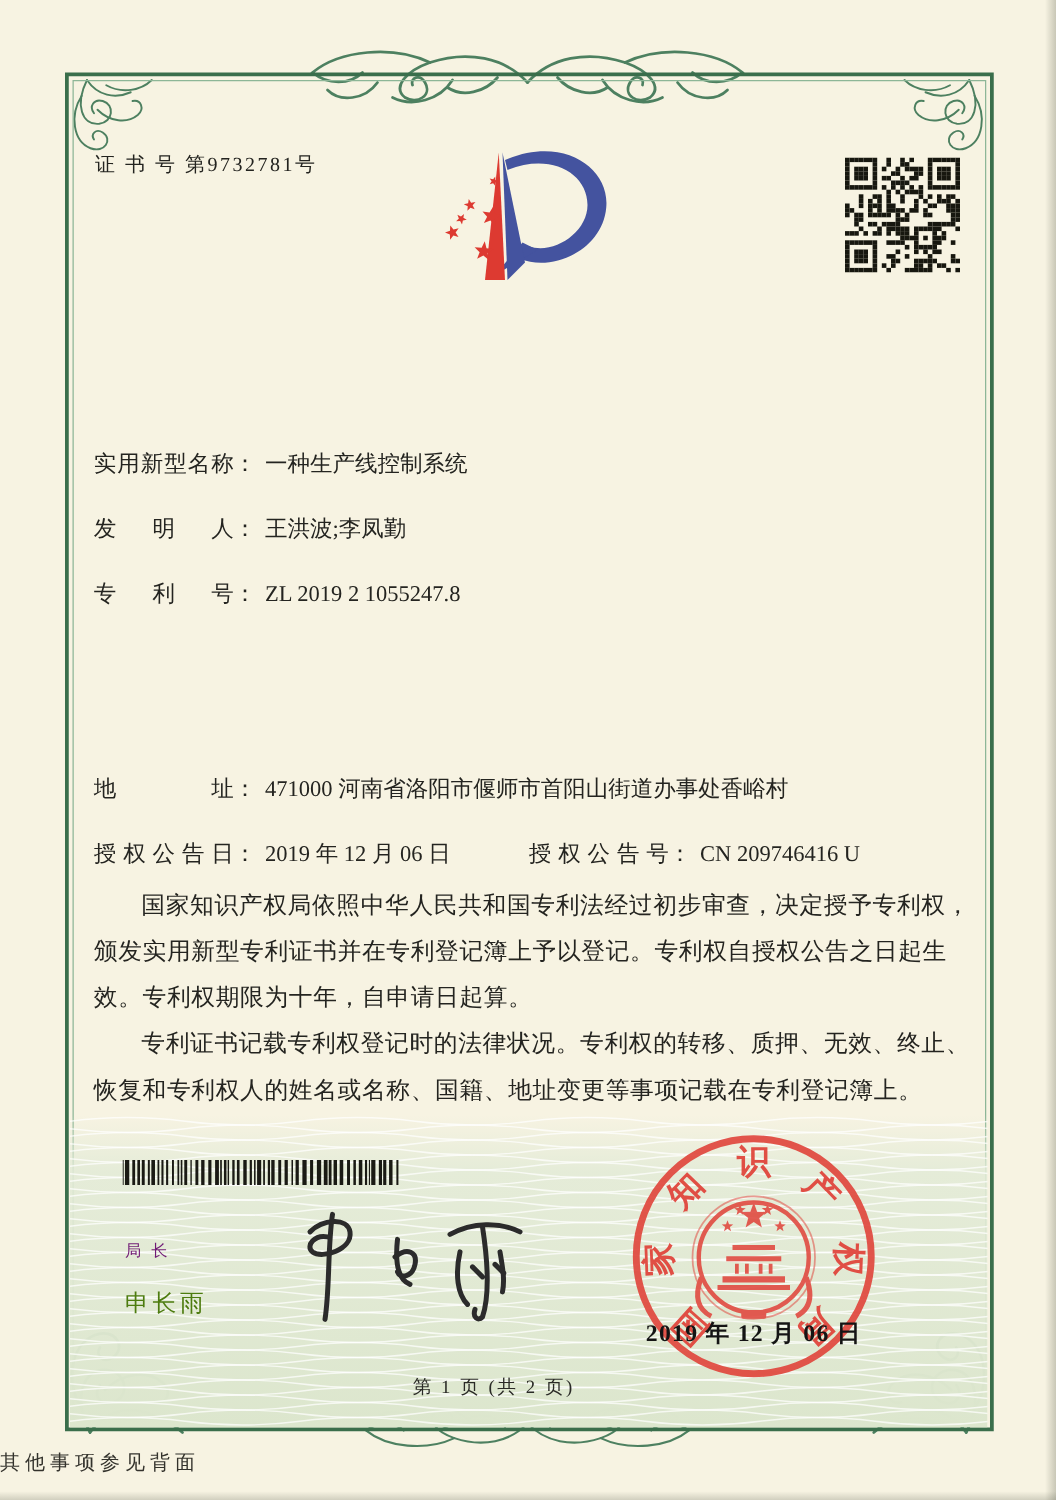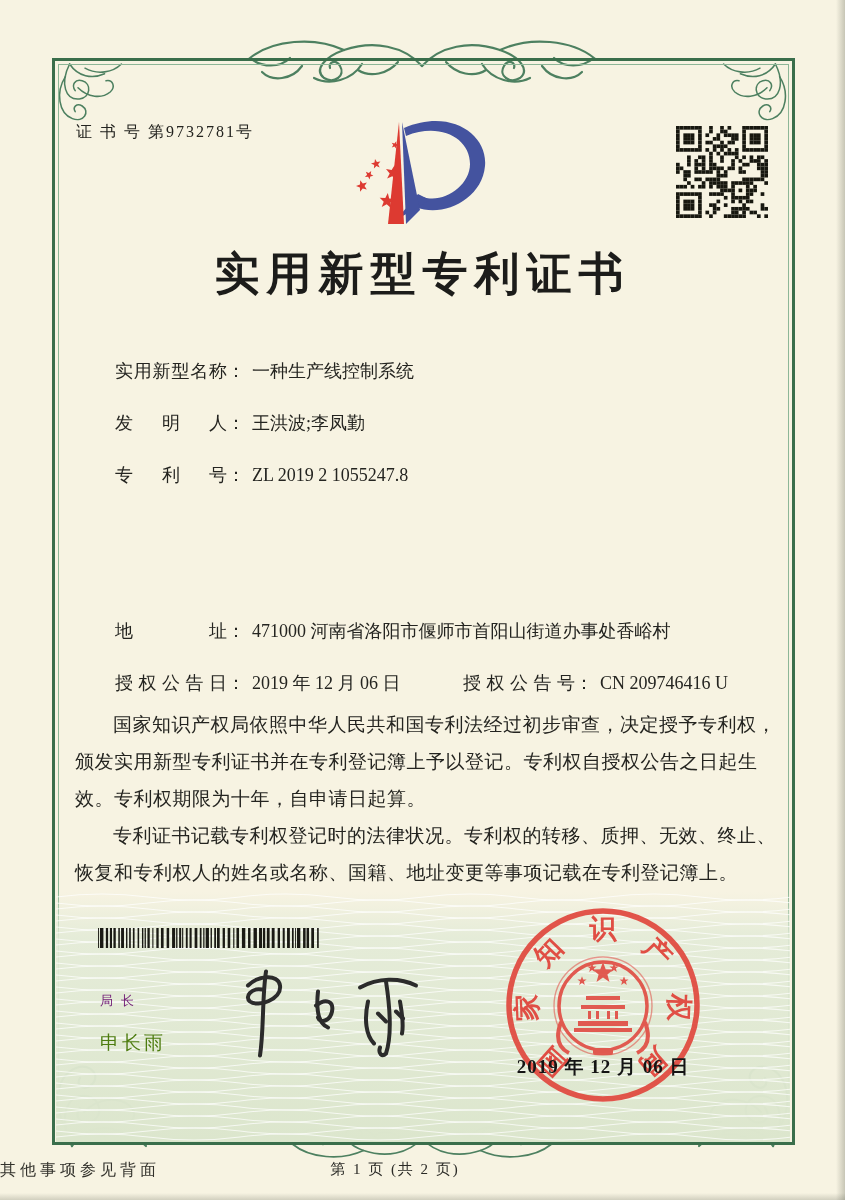--- a/index.html
+++ b/index.html
@@ -8,36 +8,36 @@
   .cert{position:relative;width:845px;height:1200px;background:#f7f3e2;overflow:hidden;}
   .abs{position:absolute;}
   
   .frame{position:absolute;left:52px;top:58px;width:737px;height:1081px;border:3px solid var(--bdark);}
   .frame-inner{position:absolute;inset:3px;border:1px solid var(--blight);}
   #ornaments path{fill:none;stroke:var(--orn);stroke-width:2.2;stroke-linecap:round;}
   .cert-no{left:76px;top:122px;font-size:16px;letter-spacing:2px;color:#23231f;white-space:nowrap;}
   .logo{left:338px;top:112px;width:180px;height:130px;}
   .qr{left:676px;top:126px;width:92px;height:92px;}
   .title{left:0;width:845px;top:244px;text-align:center;font-size:45px;font-weight:bold;letter-spacing:7px;color:#1c1c1a;white-space:nowrap;}
-  .frow{position:absolute;left:75px;font-size:18px;color:#242420;white-space:nowrap;margin-left:40px;}
+  .frow{position:absolute;left:75px;font-size:18px;color:#242420;white-space:nowrap;}
   .flab{display:inline-block;width:112px;text-align:justify;text-align-last:justify;}
   .fval{margin-left:7px;}
   .g2{position:absolute;left:348px;top:0;white-space:nowrap;}
   .paras{left:75px;top:706px;width:702px;font-size:19px;line-height:37px;color:#242420;letter-spacing:0.5px;}
   .paras p{margin:0;text-indent:2em;}
   .waves{left:56px;top:892px;width:734px;height:250px;}
   .waves path{fill:none;stroke:#ffffff;stroke-opacity:0.72;stroke-width:1.1;}
   .barcode{left:98px;top:928px;width:225px;height:20px;}
   .director-label{left:100px;top:992px;font-family:"Liberation Sans","DejaVu Sans",sans-serif;font-size:13px;letter-spacing:8px;color:#701a75;}
   .director-name{left:100px;top:1030px;font-family:"Liberation Sans","DejaVu Sans",sans-serif;font-size:19px;letter-spacing:3px;color:#4d7c0f;}
   .signature{left:232px;top:956px;width:210px;height:108px;}
   .signature path{fill:none;stroke:#2b2b2b;stroke-width:4;stroke-linecap:round;stroke-linejoin:round;}
   .seal{left:498px;top:900px;width:210px;height:210px;}
   .seal-date{left:500px;top:1054px;width:206px;text-align:center;font-size:19px;font-weight:600;letter-spacing:1px;color:#141414;}
-  .page-info{left:0;width:790px;top:1160px;text-align:center;font-size:15px;letter-spacing:2px;color:#2a2a26;}
+  .page-info{left:0;width:790px;top:1100px;text-align:center;font-size:15px;letter-spacing:2px;color:#2a2a26;}
   .back-note{left:0;width:764px;top:1160px;text-align:left;font-size:16px;letter-spacing:4px;color:#33322c;}
   .scan-right{right:0;top:0;bottom:0;width:9px;background:linear-gradient(to right,rgba(90,95,80,0),rgba(75,80,66,0.28));}
   .scan-bottom{left:0;right:0;bottom:0;height:7px;background:linear-gradient(to bottom,rgba(90,95,80,0),rgba(75,80,66,0.22));}
 </style>
 </head>
 <body>
 
 <div class="cert" style="background: rgb(247, 243, 226);">
 
   <svg id="ornaments" class="abs" width="845" height="1200" viewBox="0 0 845 1200" style="left:0;top:0;pointer-events:none;">
@@ -442,21 +442,20 @@
         <rect x="14" y="24" width="1" height="1"></rect>
         <rect x="15" y="24" width="1" height="1"></rect>
         <rect x="16" y="24" width="1" height="1"></rect>
         <rect x="17" y="24" width="1" height="1"></rect>
         <rect x="18" y="24" width="1" height="1"></rect>
         <rect x="22" y="24" width="1" height="1"></rect>
         <rect x="24" y="24" width="1" height="1"></rect>
       </g>
   </svg>
 
-  <div class="abs title">实用新型专利证书</div>
 
   <div class="frow" style="top:359px">
     <span class="flab">实用新型名称</span><span>：</span><span class="fval">一种生产线控制系统</span>
   </div>
   <div class="frow" style="top:411px">
     <span class="flab">发明人</span><span>：</span><span class="fval">王洪波;李凤勤</span>
   </div>
   <div class="frow" style="top:463px">
     <span class="flab">专利号</span><span>：</span><span class="fval">ZL 2019 2 1055247.8</span>
   </div>

